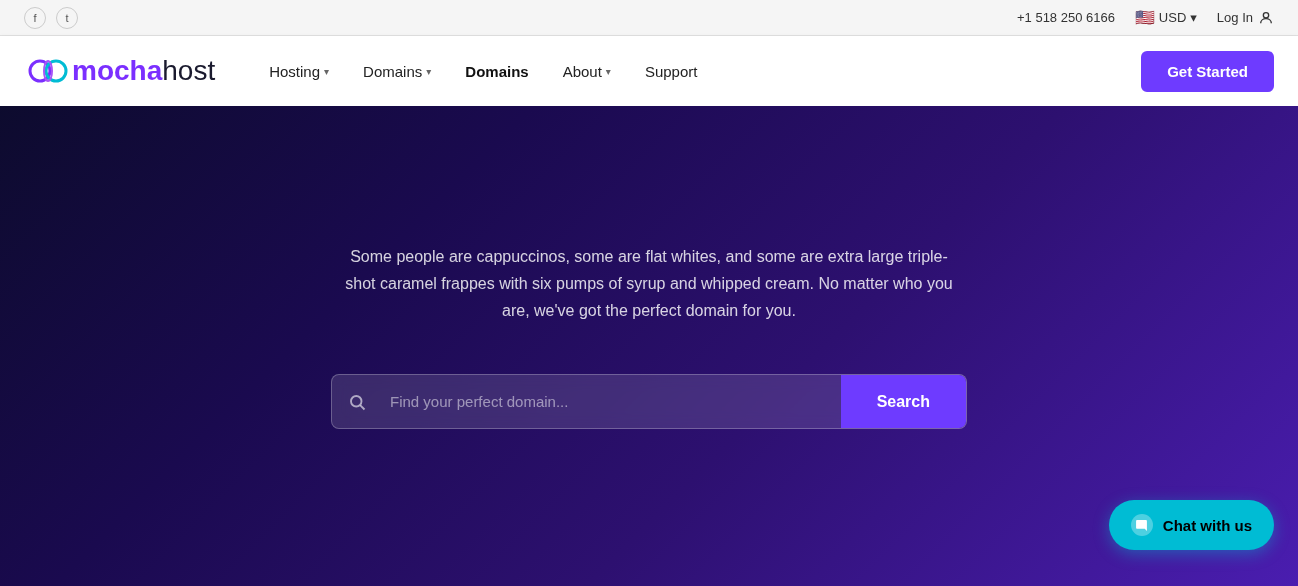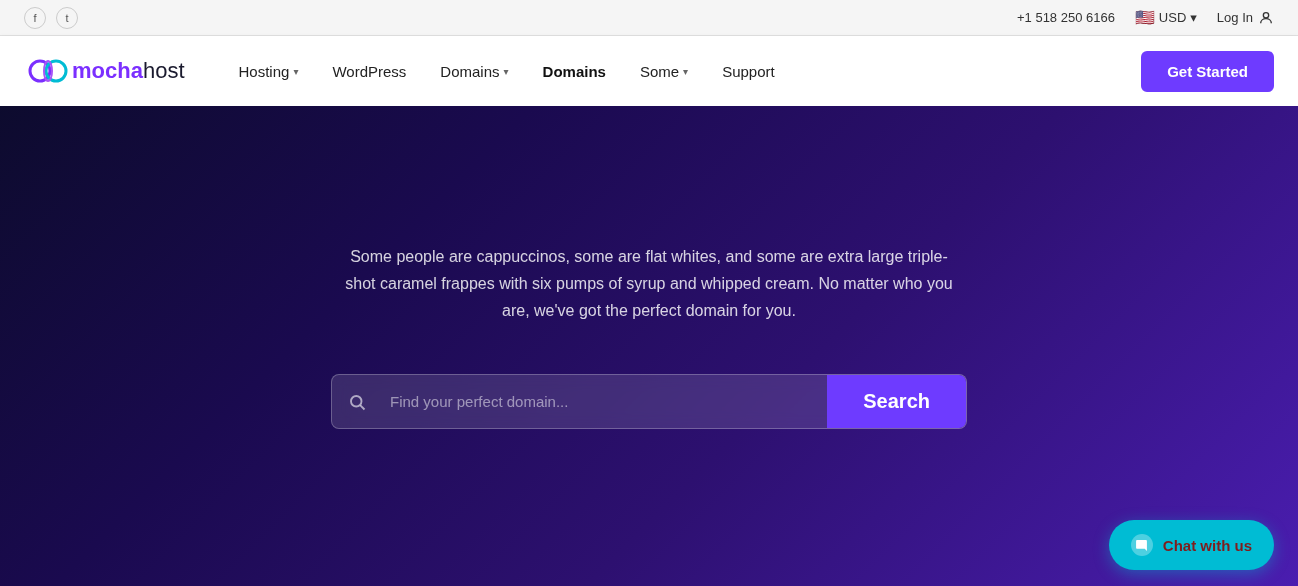--- a/index.html
+++ b/index.html
@@ -44,21 +44,21 @@
       height: 70px;
       box-shadow: 0 2px 6px rgba(0,0,0,0.08);
     }
     .logo {
       display: flex; align-items: center; gap: 0;
       text-decoration: none; margin-right: 40px;
     }
     .logo-icon {
       width: 48px; height: 48px;
     }
-    .logo-text { font-size: 22px; color: #1a1a2e; }
+    .logo-text { font-size: 28px; color: #1a1a2e; }
     .logo-text span { color: #7b2fff; font-weight: 700; }
     .nav-links {
       display: flex; align-items: center; gap: 6px; flex: 1;
     }
     .nav-item {
       display: flex; align-items: center; gap: 4px;
       padding: 8px 14px;
       font-size: 15px; color: #222;
       cursor: pointer; border-radius: 4px;
       white-space: nowrap;
@@ -130,33 +130,33 @@
       color: #fff;
       font-size: 15px;
       padding: 18px 8px;
     }
     .search-input::placeholder { color: rgba(255,255,255,0.5); }
     .search-btn {
       background: #6e3bff;
       color: #fff;
       border: none;
       padding: 0 36px;
-      font-size: 20px;
+      font-size: 16px;
       font-weight: 600;
       cursor: pointer;
       border-radius: 0 6px 6px 0;
     }
 
     
     .chat-widget {
       position: fixed;
-      bottom: 16px;
+      bottom: 36px;
       right: 24px;
       background: #00bcd4;
-      color: #7f1d1d;
+      color: #000000;
       border-radius: 32px;
       display: flex;
       align-items: center;
       gap: 10px;
       padding: 14px 22px;
       font-size: 15px;
       font-weight: 600;
       cursor: pointer;
       box-shadow: 0 4px 16px rgba(0,188,212,0.4);
       z-index: 1000;
@@ -207,31 +207,28 @@
       <span style="color:#7b2fff;font-weight:700;">mocha</span><span style="color:#1a1a2e;font-weight:400;">host</span>
     </span>
   </div>
 
   <div class="nav-links">
     <div class="nav-item">
       <span>Hosting</span>
       <span class="chevron">▾</span>
     </div>
     <div class="nav-item">
-      <span>WordPress</span>
-    </div>
-    <div class="nav-item">
       <span>Domains</span>
       <span class="chevron">▾</span>
     </div>
     <div class="nav-item active">
       <span>Domains</span>
     </div>
     <div class="nav-item">
-      <span>Some</span>
+      <span>About</span>
       <span class="chevron">▾</span>
     </div>
     <div class="nav-item">
       <span>Support</span>
     </div>
   </div>
 
   <button class="nav-cta">Get Started</button>
 </nav>
 

